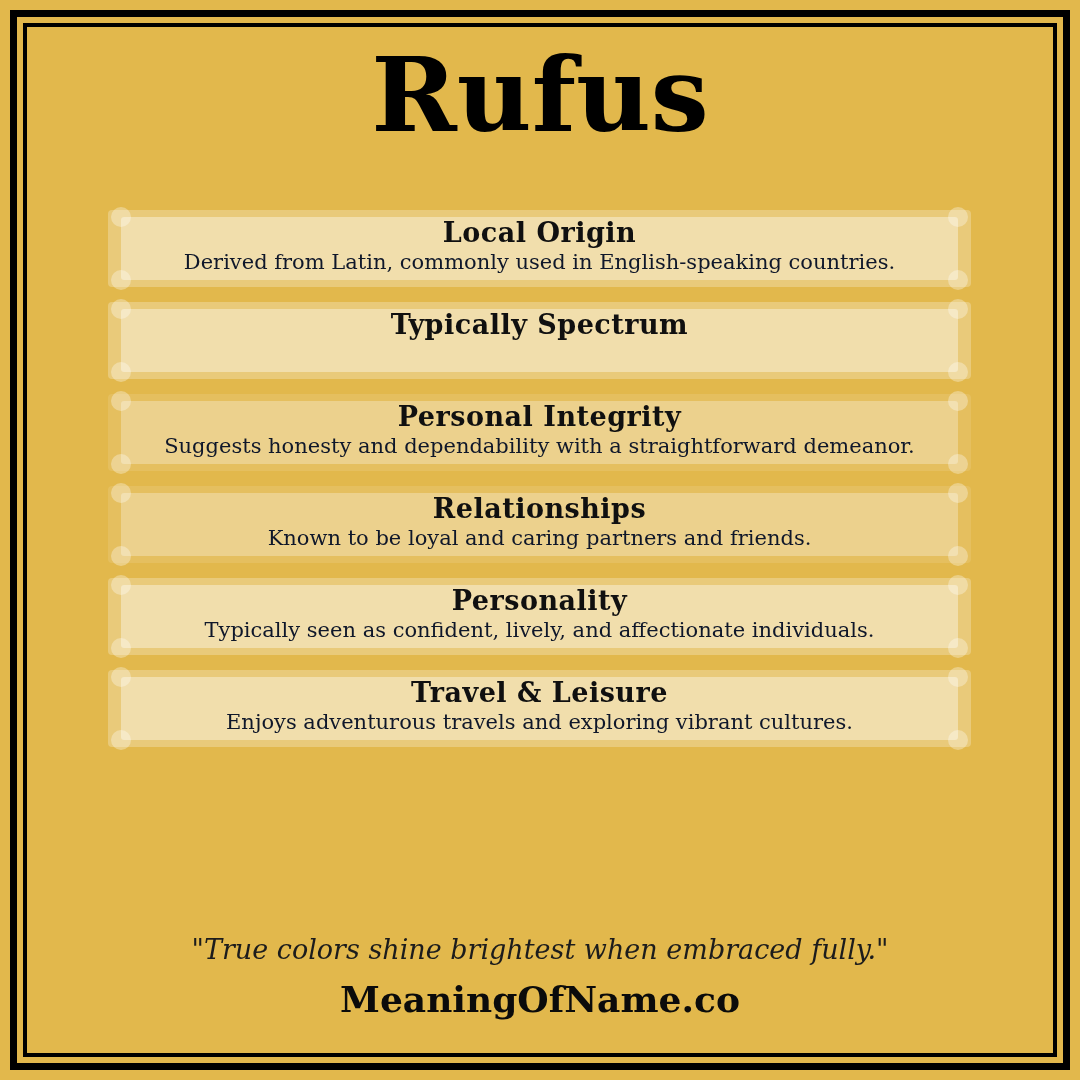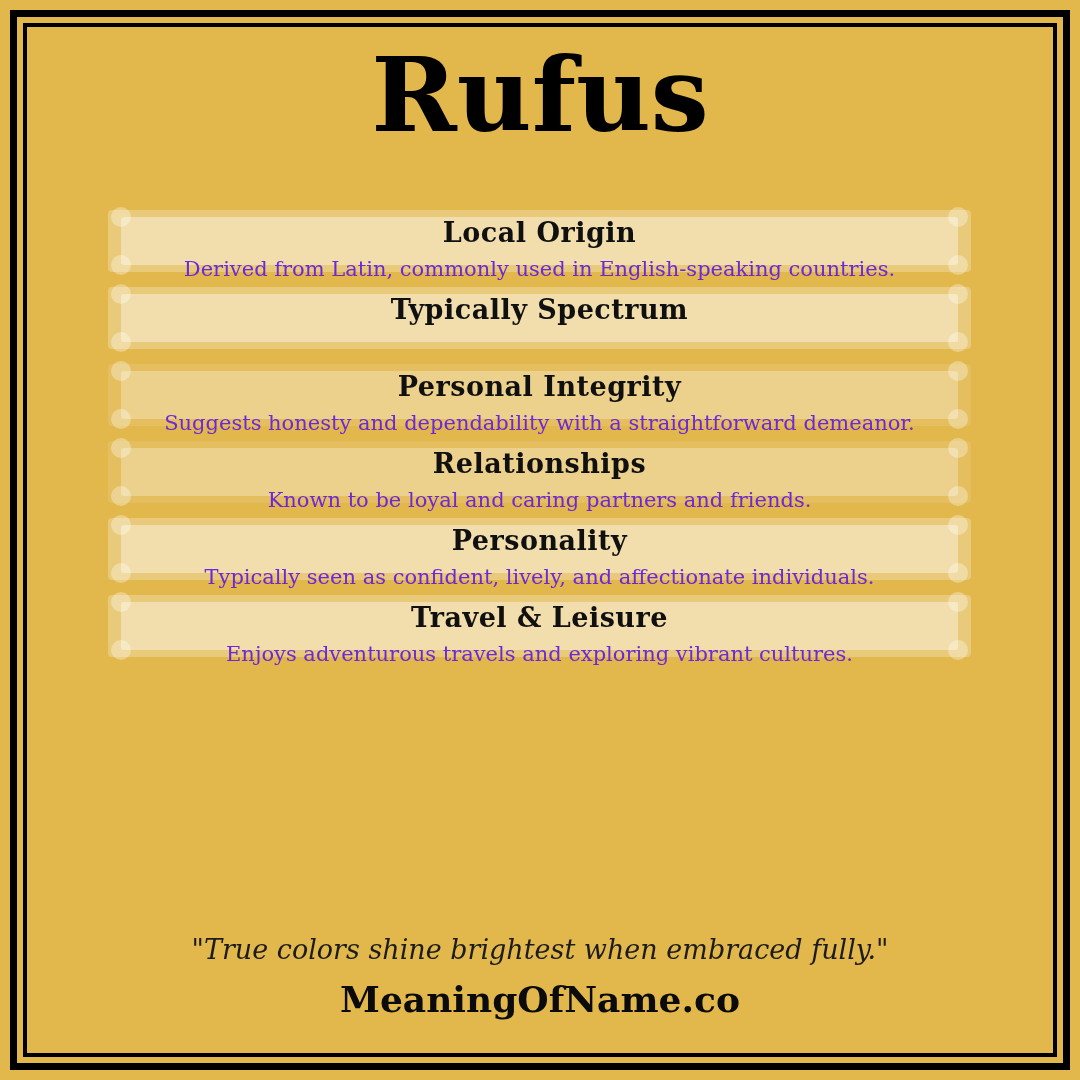--- a/index.html
+++ b/index.html
@@ -38,21 +38,21 @@
     margin: 0;
   }
   .cards {
     position: absolute;
     top: 210px;
     left: 108px;
     width: 863px;
   }
   .card {
     position: relative;
-    height: 62px;
+    height: 77px;
     margin-bottom: 15px;
     background: rgba(255, 255, 255, 0.26);
     border-radius: 4px;
   }
   .card.dim {
     background: rgba(255, 255, 255, 0.11);
   }
   .card-inner {
     position: absolute;
     left: 13px; right: 13px; top: 7px; bottom: 7px;
@@ -72,22 +72,22 @@
     line-height: 29px;
     font-weight: bold;
     margin: 1px 0 0 0;
     color: #101010;
     letter-spacing: 0.5px;
     white-space: nowrap;
   }
   .card-desc {
     font-size: 21px;
     line-height: 23px;
-    margin: 11px;
-    color: #6d28d9;
+    margin: 4px;
+    color: #0f172a;
     white-space: nowrap;
   }
   .dot {
     position: absolute;
     width: 20px;
     height: 20px;
     border-radius: 50%;
     background: rgba(255, 255, 255, 0.32);
     transform: translate(-50%, -50%);
   }

